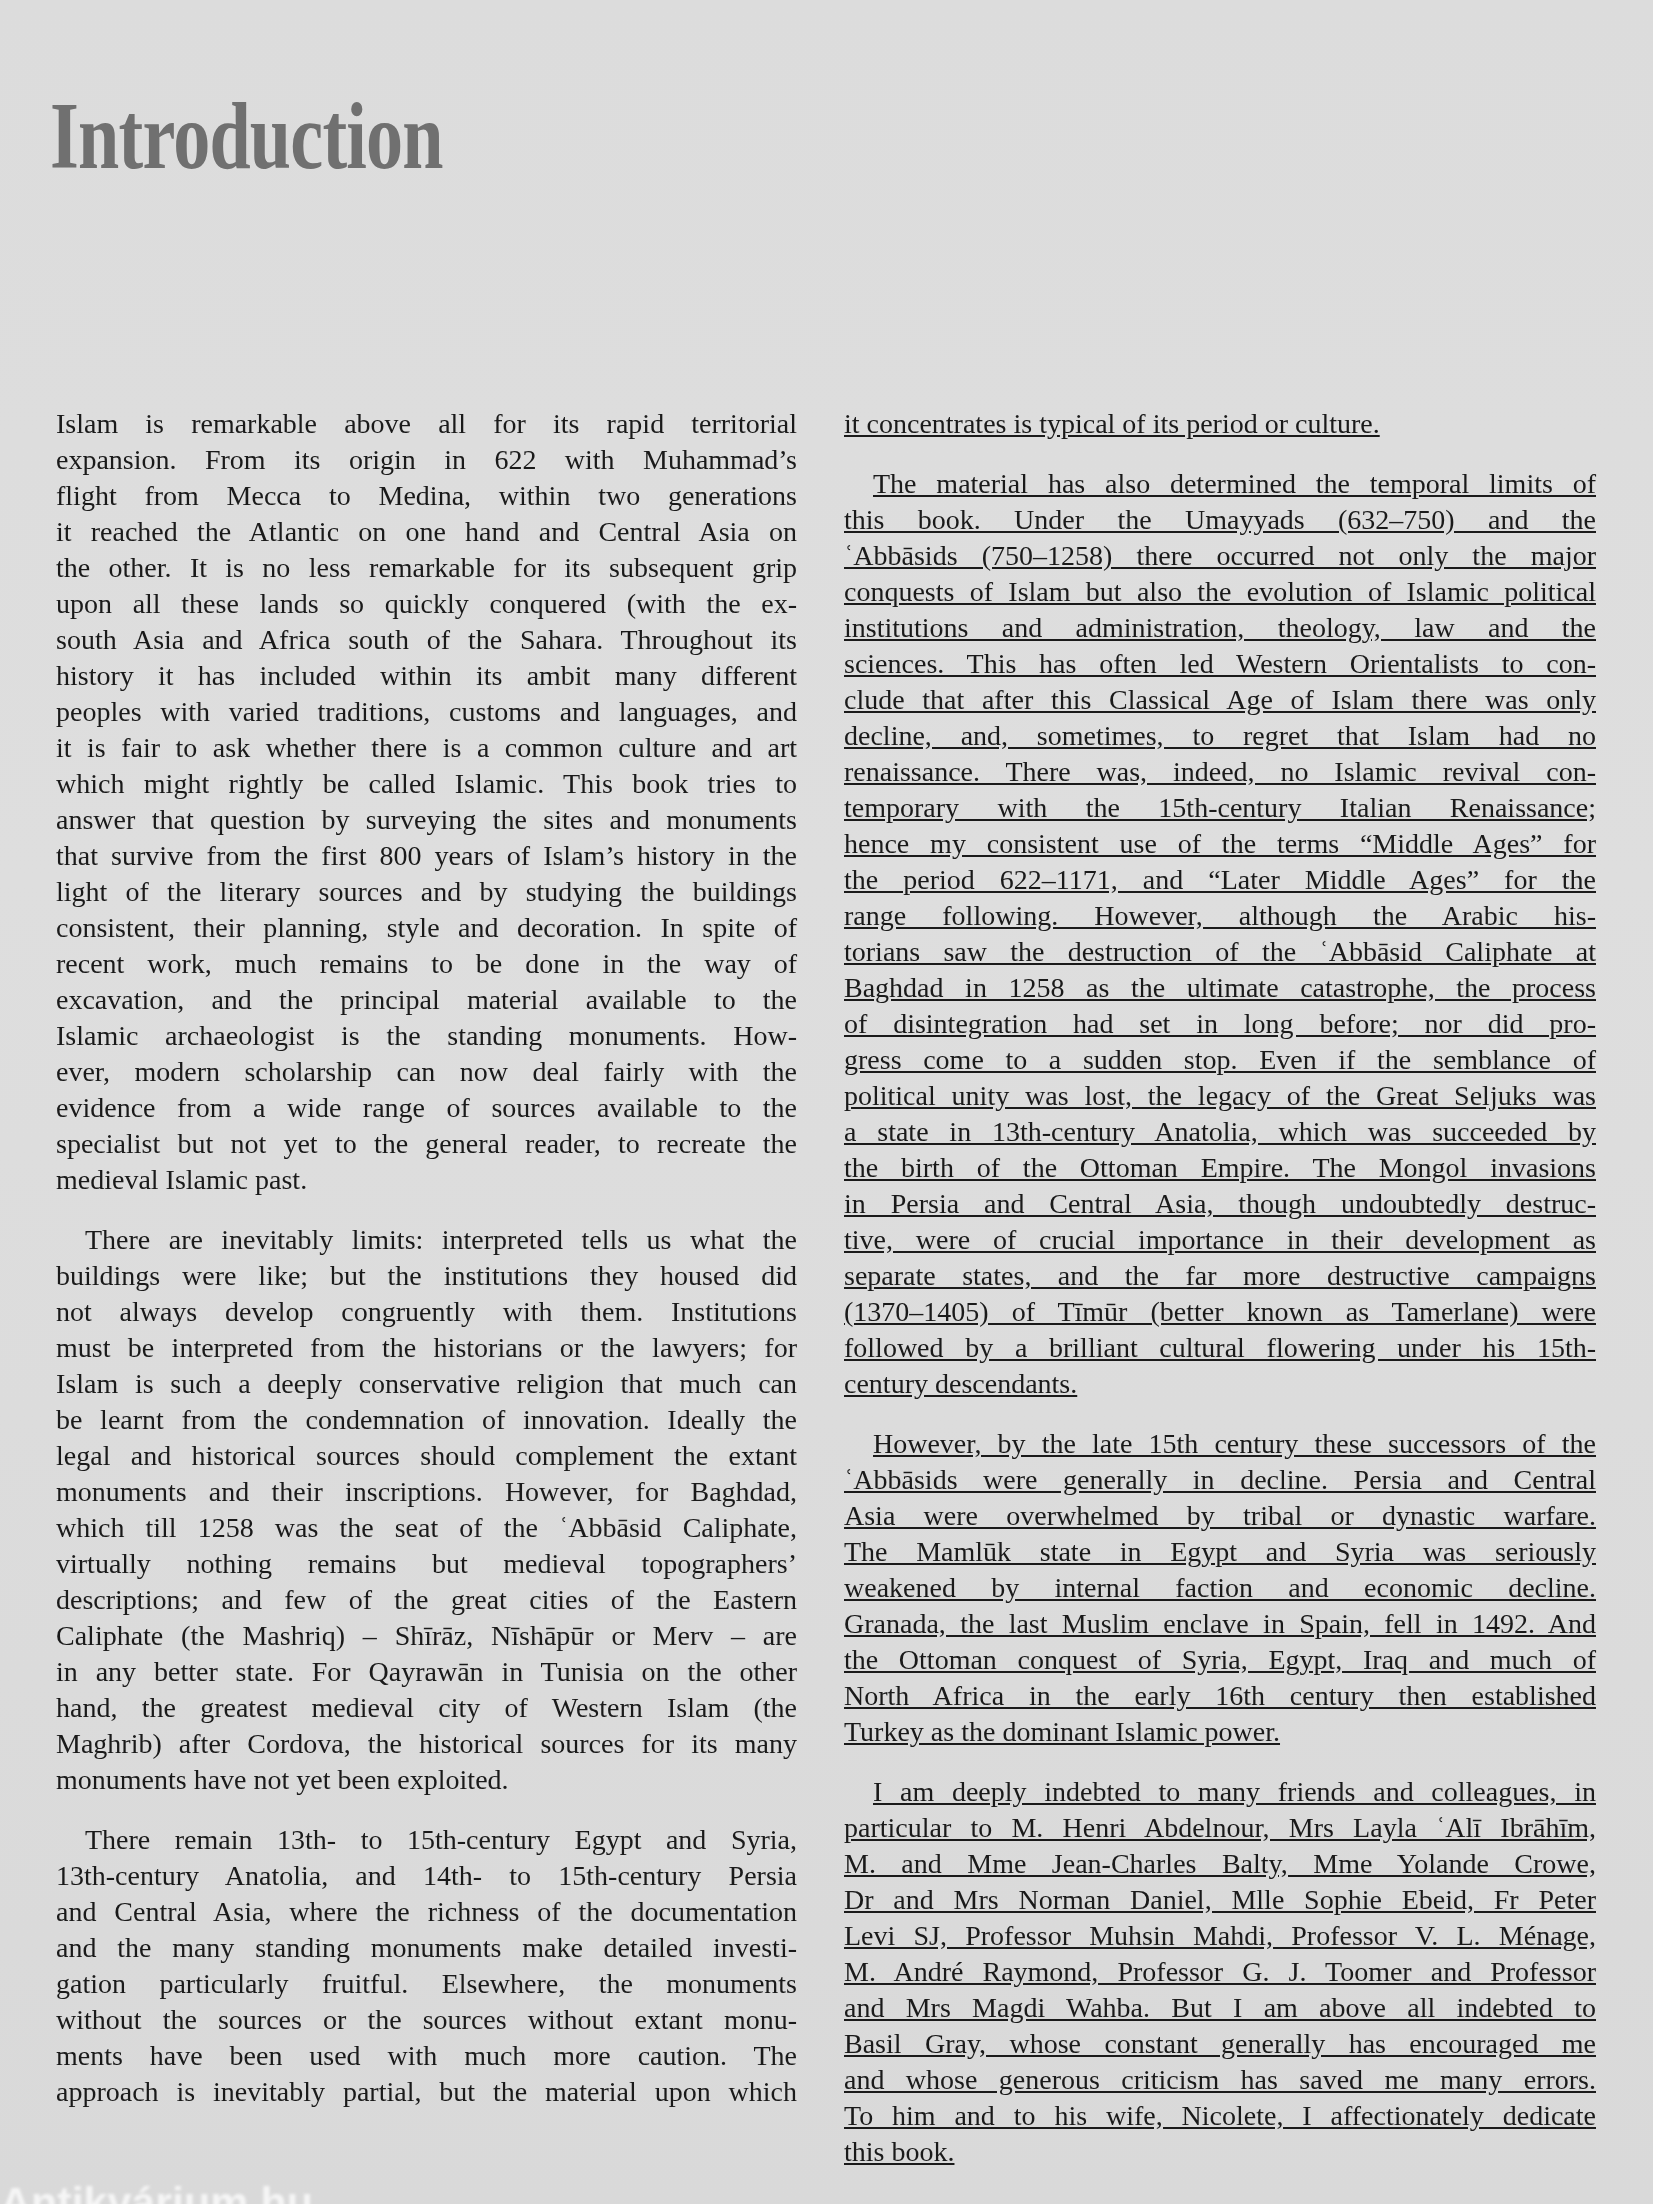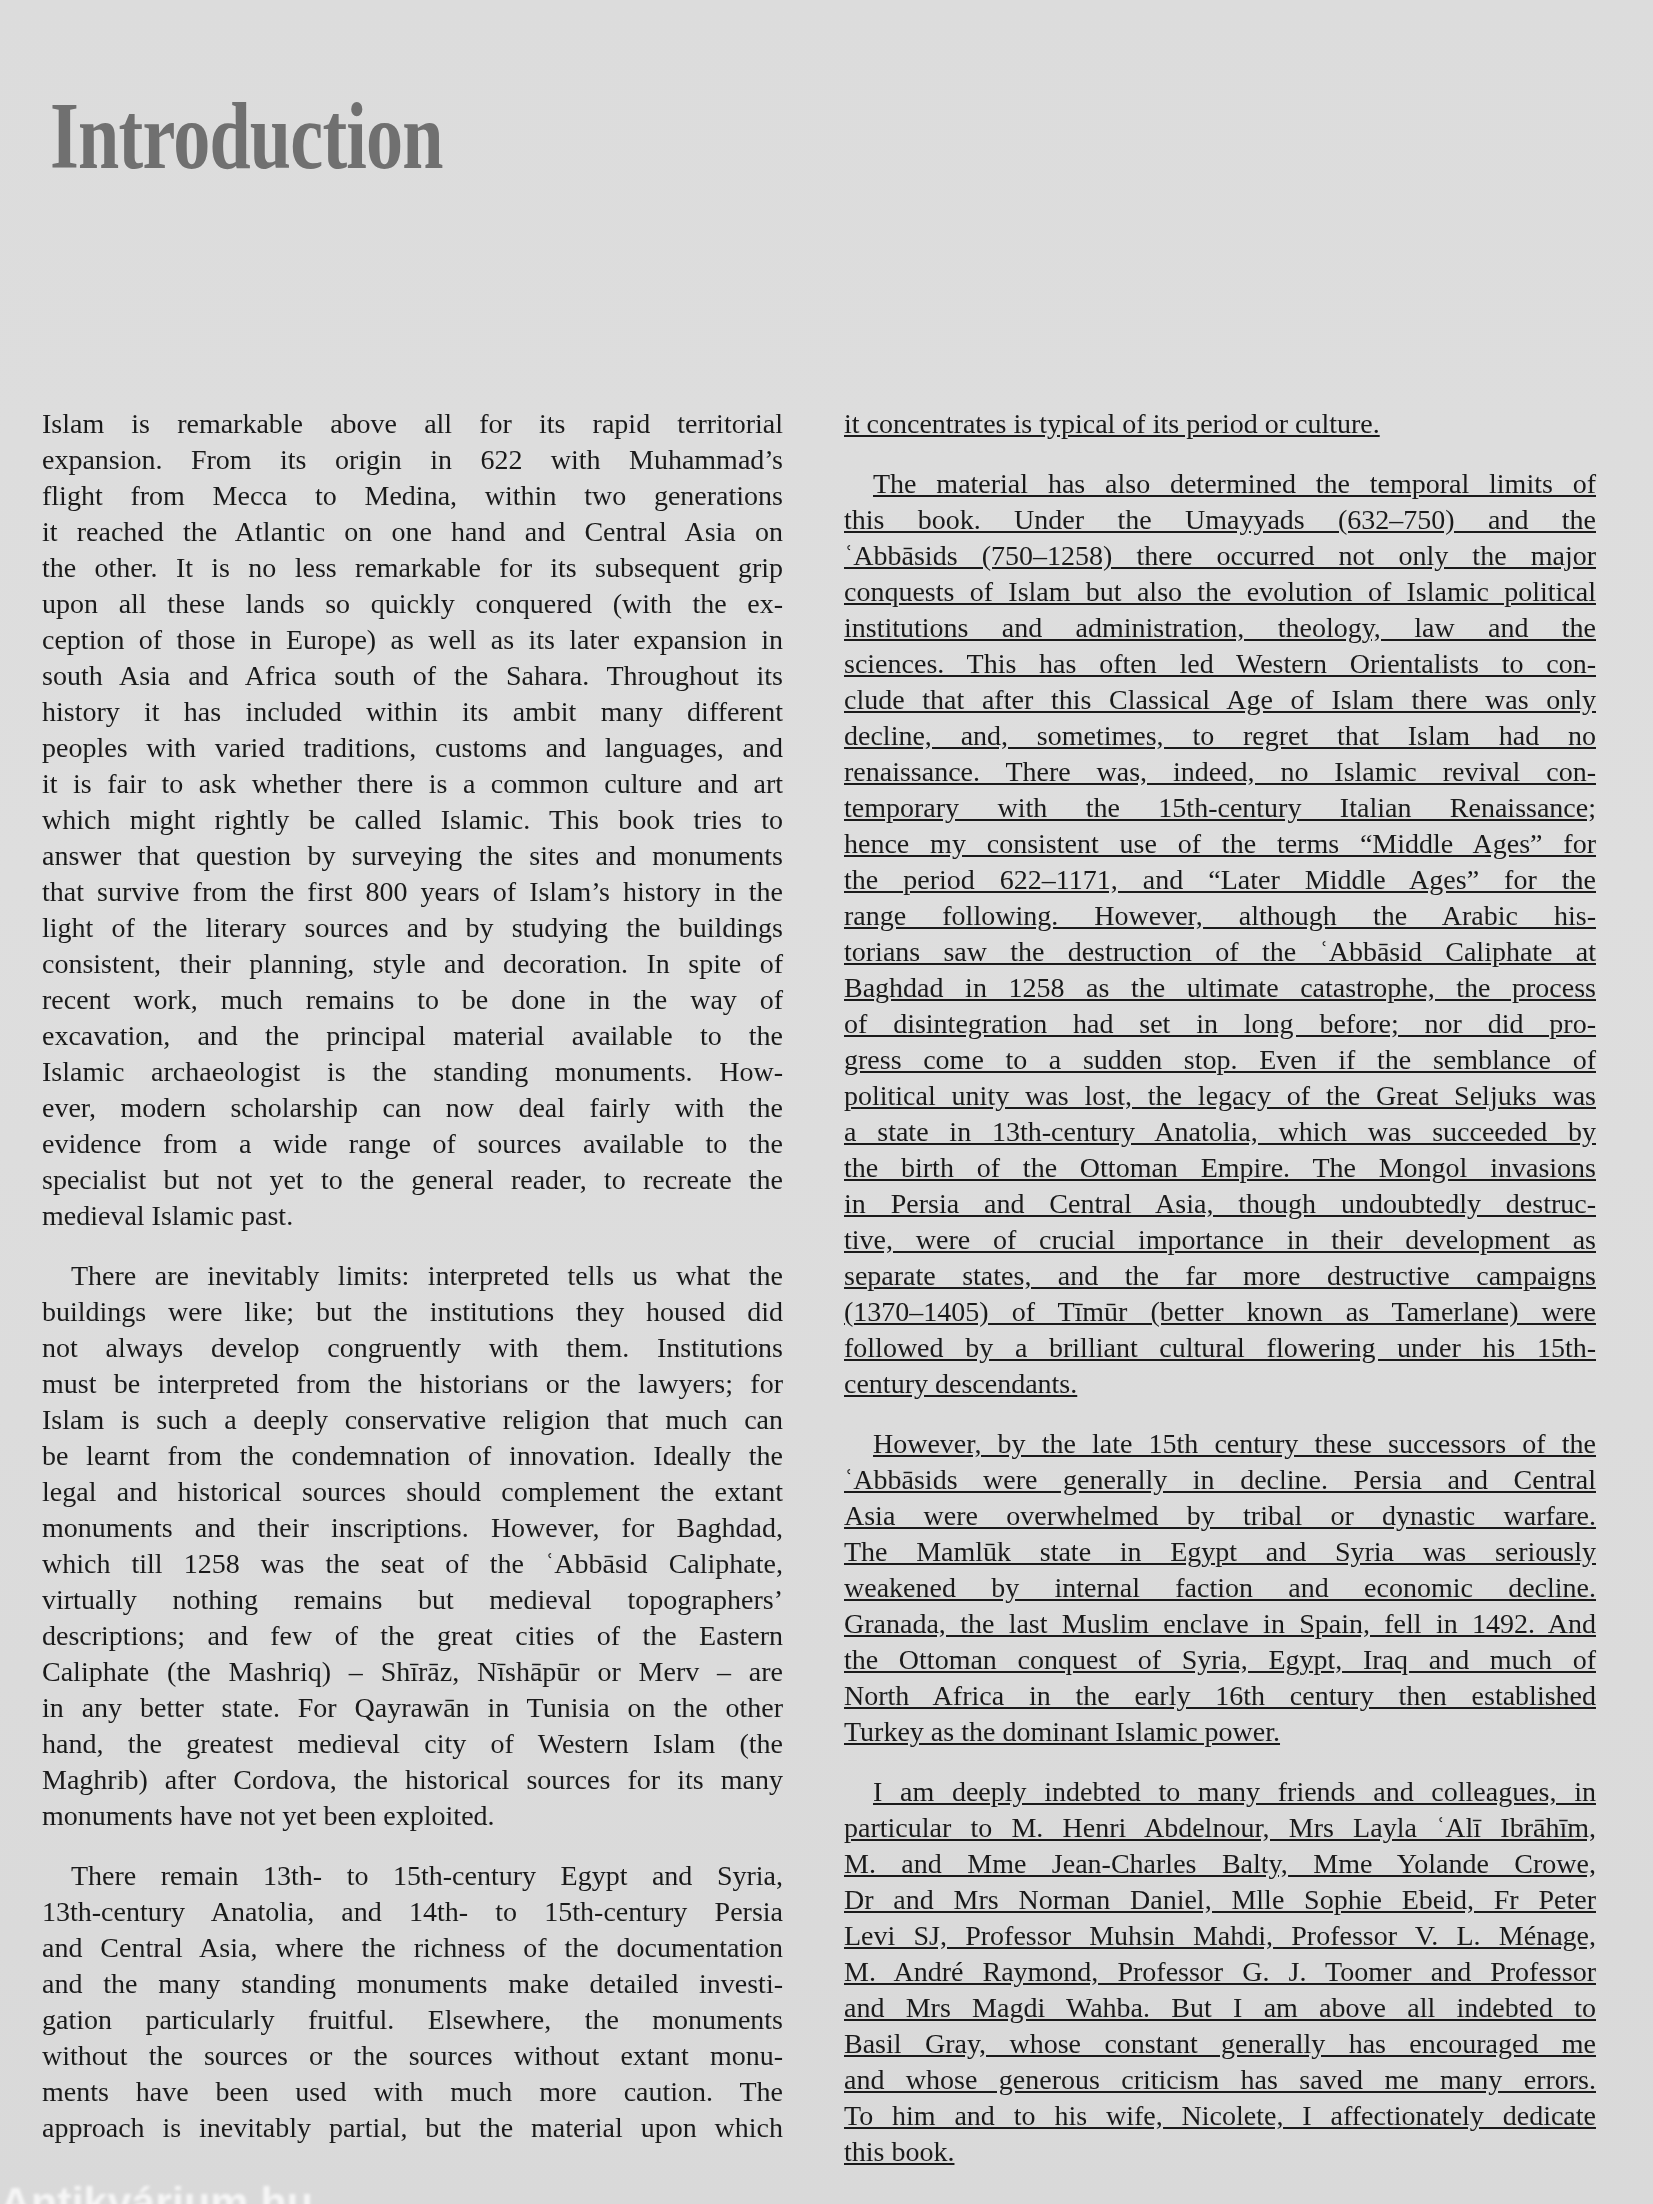--- a/index.html
+++ b/index.html
@@ -13,21 +13,21 @@
     position: absolute; left: 50px; top: 89px; margin: 0;
     font-family: "Liberation Serif", serif;
     font-weight: bold; font-size: 95px; letter-spacing: -1px;
     color: #707070; transform: scaleX(0.78); transform-origin: left top;
     line-height: 1;
   }
   .column {
     position: absolute; top: 406px; width: 741px;
     font-size: 28px; line-height: 36px;
   }
-  .col-left { left: 42px; }
+  .col-left { left: 56px; }
   .col-right { left: 844px; width: 752px; text-decoration: underline; }
   .line {
     display: block; text-align: justify; text-align-last: justify;
     white-space: nowrap; height: 36px;
   }
   .line.last { text-align-last: left; }
   .line.indent { padding-left: 29px; margin-top: 24px; }
   .watermark {
     position: absolute; left: 0; top: 2181px;
     font-family: "Liberation Sans", sans-serif; font-weight: bold;
@@ -40,21 +40,20 @@
 
 <h1 class="page-title">Introduction</h1>
 
 <div class="column col-left">
     <span class="line">Islam is remarkable above all for its rapid territorial</span>
     <span class="line">expansion. From its origin in 622 with Muhammad’s</span>
     <span class="line">flight from Mecca to Medina, within two generations</span>
     <span class="line">it reached the Atlantic on one hand and Central Asia on</span>
     <span class="line">the other. It is no less remarkable for its subsequent grip</span>
     <span class="line">upon all these lands so quickly conquered (with the ex-</span>
-    <span class="line">ception of those in Europe) as well as its later expansion in</span>
     <span class="line">south Asia and Africa south of the Sahara. Throughout its</span>
     <span class="line">history it has included within its ambit many different</span>
     <span class="line">peoples with varied traditions, customs and languages, and</span>
     <span class="line">it is fair to ask whether there is a common culture and art</span>
     <span class="line">which might rightly be called Islamic. This book tries to</span>
     <span class="line">answer that question by surveying the sites and monuments</span>
     <span class="line">that survive from the first 800 years of Islam’s history in the</span>
     <span class="line">light of the literary sources and by studying the buildings</span>
     <span class="line">consistent, their planning, style and decoration. In spite of</span>
     <span class="line">recent work, much remains to be done in the way of</span>

